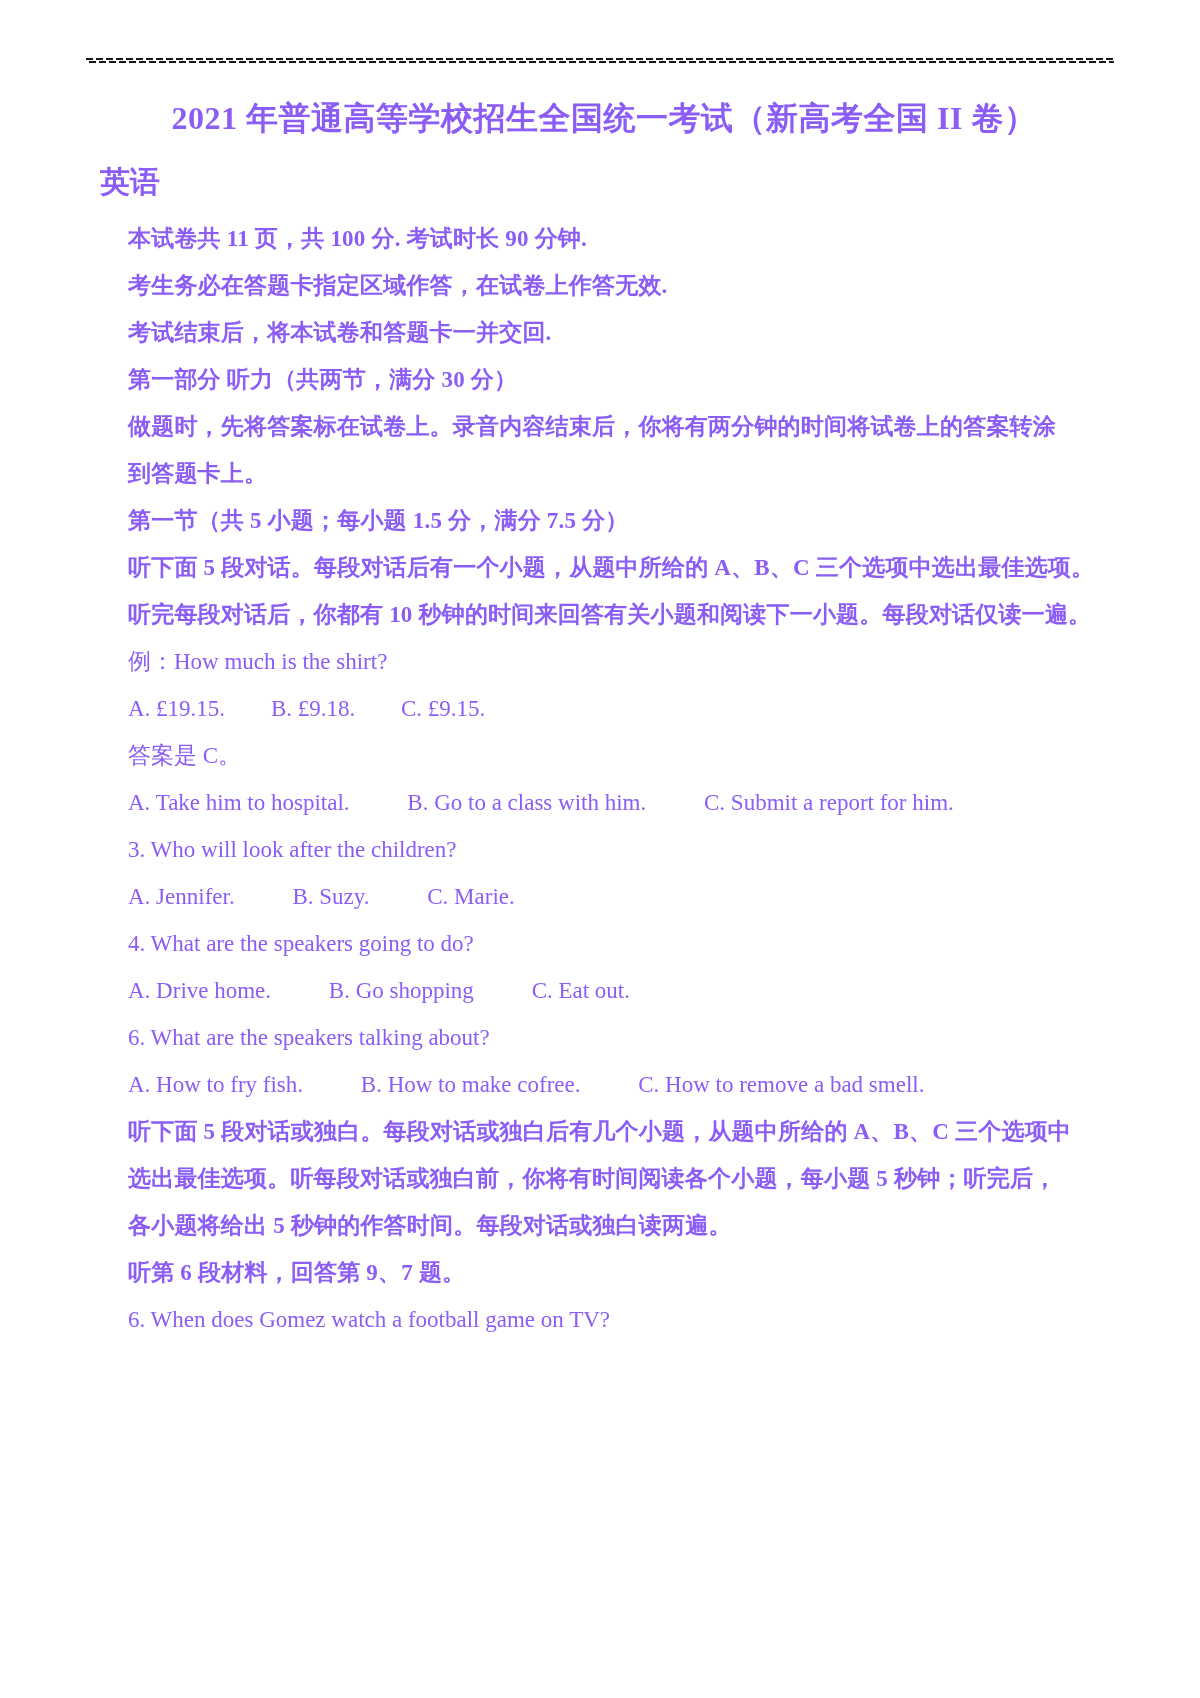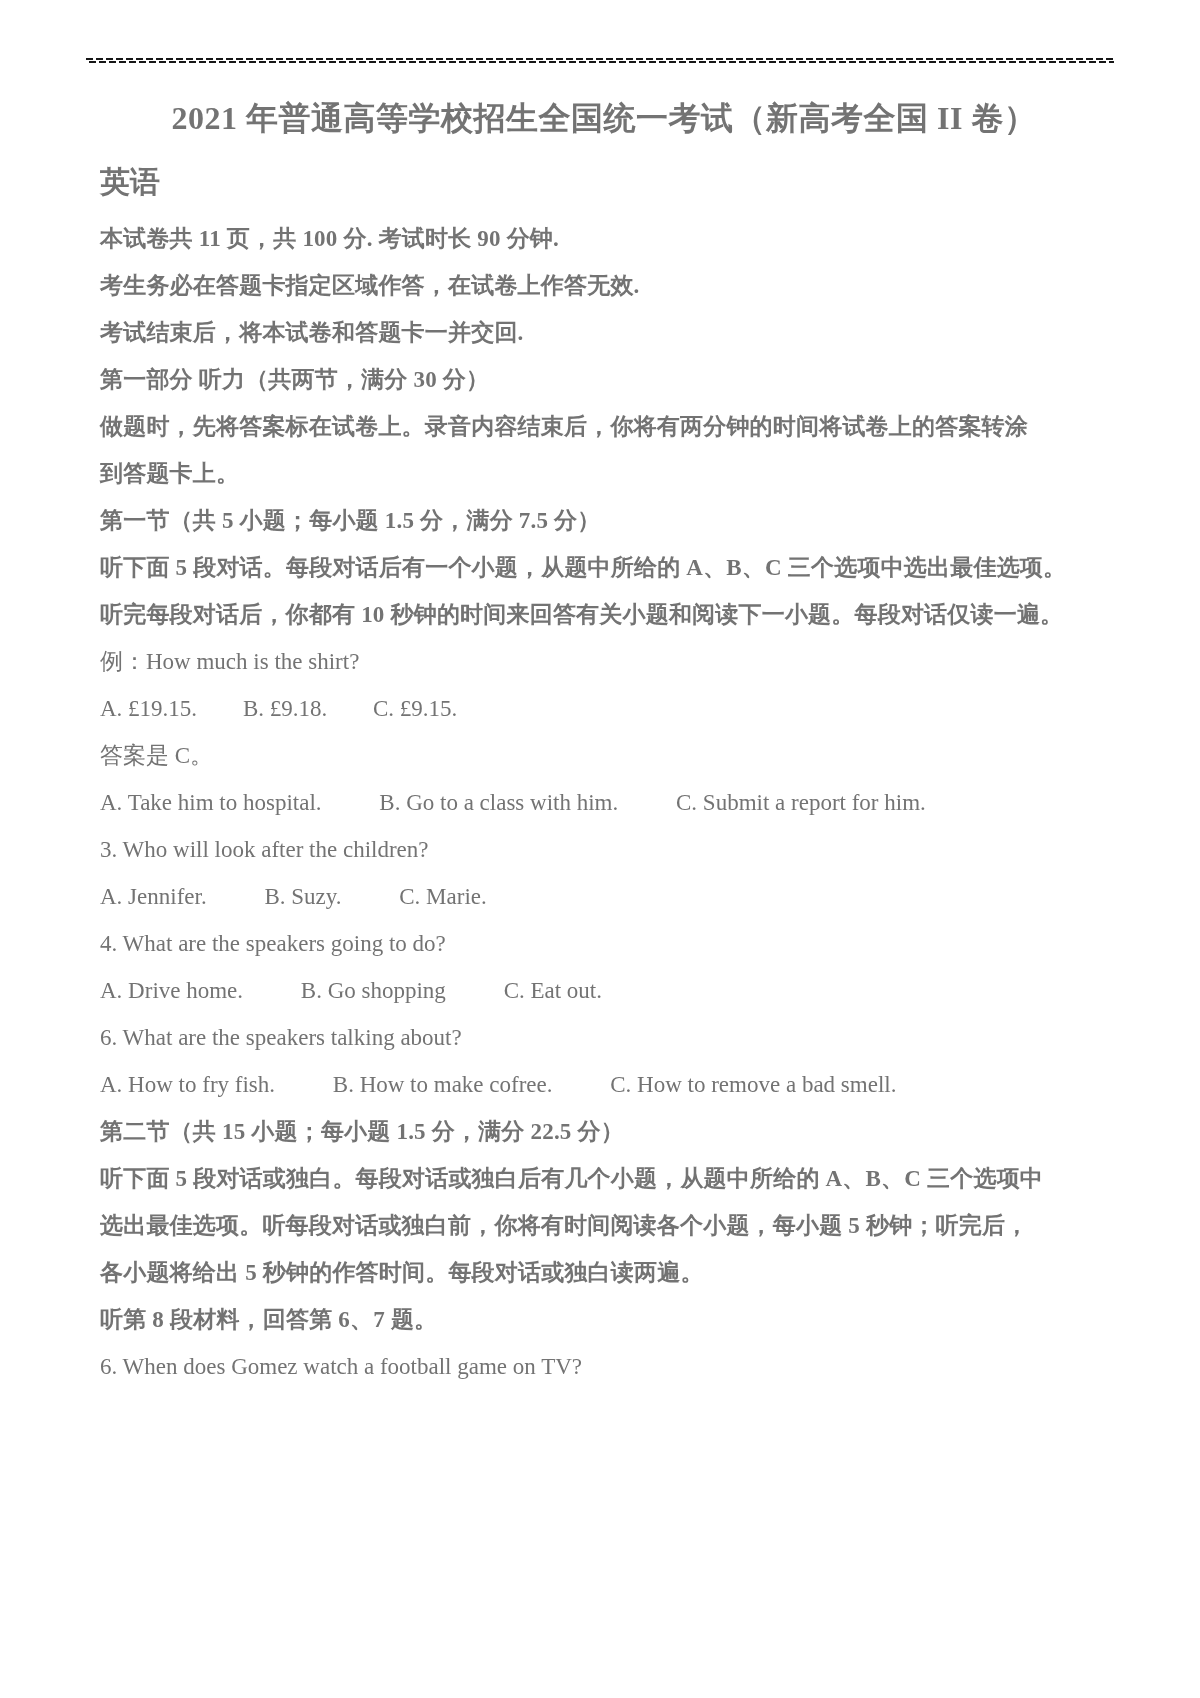--- a/index.html
+++ b/index.html
@@ -5,21 +5,21 @@
   html, body {
     margin: 0;
     padding: 0;
     background: #ffffff;
   }
   .page {
     position: relative;
     width: 1200px;
     height: 1698px;
     background: #ffffff;
-    color: #737373;
+    color: #8b5cf6;
     overflow: hidden;
     font-family: "Liberation Serif", "DejaVu Serif", serif;
   }
   .top-rule {
     margin: 58px 86px 0 86px;
     height: 5px;
     background:
       repeating-linear-gradient(90deg, #161616 0 7px, transparent 7px 10px) left top / 100% 2px no-repeat,
       repeating-linear-gradient(90deg, #161616 0 7px, transparent 7px 10px) 3px bottom / 100% 2px no-repeat;
   }
@@ -36,20 +36,21 @@
   }
   .subtitle {
     margin: 24px 0 0 0;
     text-align: left;
     font-size: 30px;
     line-height: 38px;
     font-weight: 700;
   }
   .body-lines {
     margin-top: 14px;
+    margin-left: 28px;
   }
   .line {
     margin: 0;
     font-size: 23px;
     line-height: 47px;
     white-space: nowrap;
   }
   .zh {
     font-weight: 700;
     letter-spacing: 0.2px;
@@ -130,24 +131,23 @@
 
       <div>
         <p class="line en">6. What are the speakers talking about?</p>
         <p class="line en opts">
           <span class="opt">A. How to fry fish.</span>
           <span class="opt">B. How to make cofree.</span>
           <span class="opt">C. How to remove a bad smell.</span>
         </p>
       </div>
 
-      <p class="line zh">第二节（共 15 小题；每小题 1.5 分，满分 22.5 分）</p>
       <p class="line zh">听下面 5 段对话或独白。每段对话或独白后有几个小题，从题中所给的 A、B、C 三个选项中</p>
       <p class="line zh">选出最佳选项。听每段对话或独白前，你将有时间阅读各个小题，每小题 5 秒钟；听完后，</p>
       <p class="line zh">各小题将给出 5 秒钟的作答时间。每段对话或独白读两遍。</p>
 
-      <p class="line zh">听第 8 段材料，回答第 6、7 题。</p>
+      <p class="line zh">听第 6 段材料，回答第 9、7 题。</p>
 
       <p class="line en">6. When does Gomez watch a football game on TV?</p>
 
     </div>
   </div>
 </div>
 
 </body></html>

